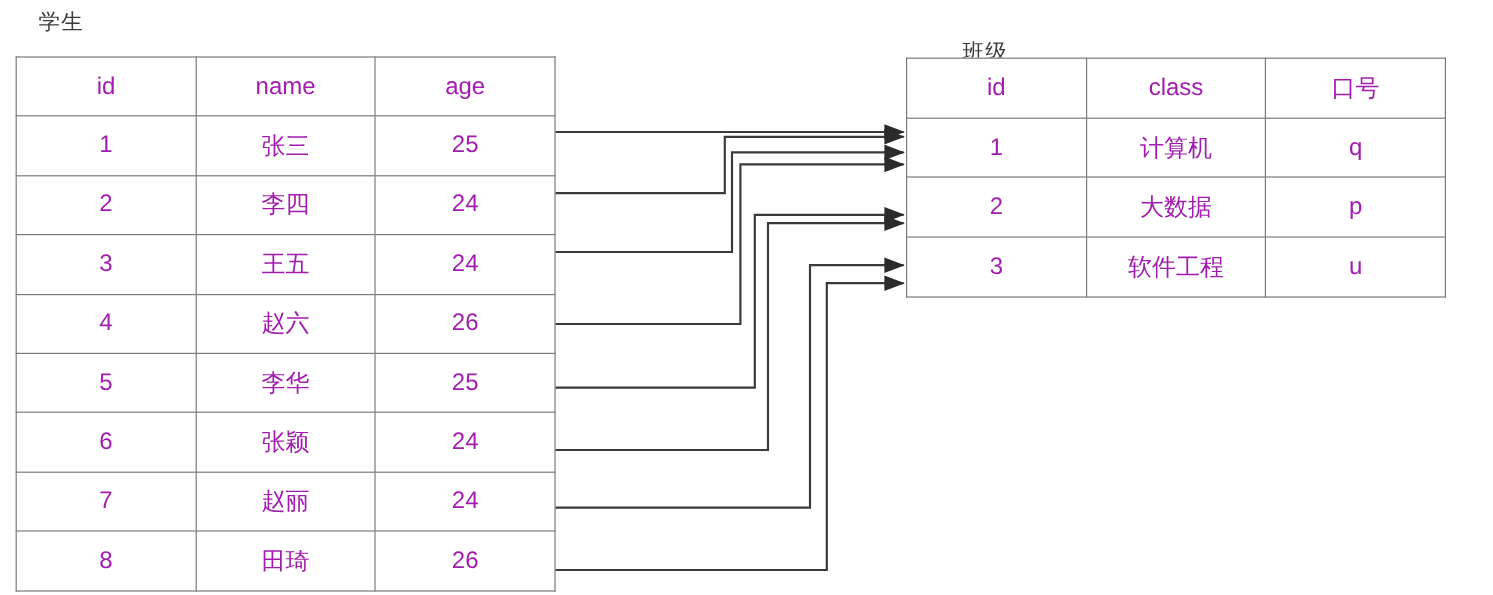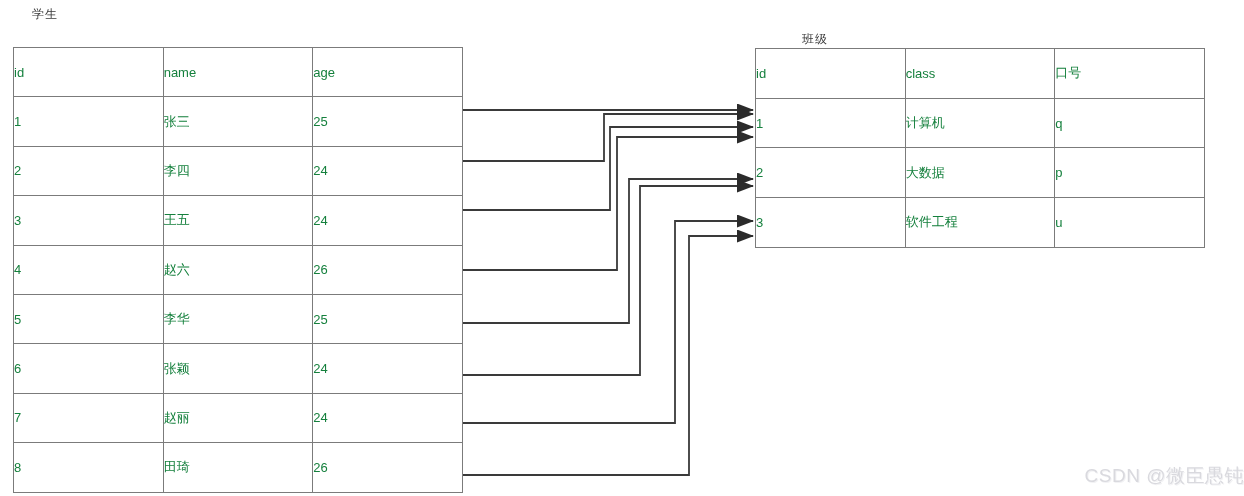--- a/index.html
+++ b/index.html
@@ -5,38 +5,38 @@
   html,body{margin:0;padding:0;background:#ffffff;}
   .canvas{
     position:relative;
     width:1244px;height:496px;
     background:#ffffff;
     overflow:hidden;
     font-family:"Liberation Sans","DejaVu Sans",sans-serif;
   }
   .tbl-title{
     position:absolute;
-    font-size:12px;
+    font-size:18px;
     color:#3a3a3a;
     letter-spacing:1px;
   }
   #t-student{left:32px;top:6px;}
   #t-class{left:802px;top:11px;margin-top:20px;}
   table.tbl{
     position:absolute;
     border-collapse:collapse;
     table-layout:fixed;
     background:#ffffff;
   }
   table.tbl td{
     border:1px solid #7b7b7b;
-    text-align:left;
+    text-align:center;
     vertical-align:middle;
-    font-size:13px;
-    color:#15803d;
+    font-size:20px;
+    color:#a21caf;
     padding:0;
     overflow:hidden;
     white-space:nowrap;
   }
   #studentTable{left:13px;top:47px;width:450px;}
   #studentTable tr{height:49.4px;}
   #classTable{left:755px;top:48px;width:450px;}
   #classTable tr{height:49.7px;}
   #arrows{
     position:absolute;left:0;top:0;
@@ -150,15 +150,14 @@
   <path d="M 463 110 H 753" class="rel" marker-end="url(#ah)"></path>
       <path d="M 463 161 H 604 V 114 H 753" class="rel" marker-end="url(#ah)"></path>
       <path d="M 463 210 H 610 V 127 H 753" class="rel" marker-end="url(#ah)"></path>
       <path d="M 463 270 H 617 V 137 H 753" class="rel" marker-end="url(#ah)"></path>
       <path d="M 463 323 H 629 V 179 H 753" class="rel" marker-end="url(#ah)"></path>
       <path d="M 463 375 H 640 V 186 H 753" class="rel" marker-end="url(#ah)"></path>
       <path d="M 463 423 H 675 V 221 H 753" class="rel" marker-end="url(#ah)"></path>
       <path d="M 463 475 H 689 V 236 H 753" class="rel" marker-end="url(#ah)"></path>
     </svg>
 
-  <div class="watermark">CSDN @微臣愚钝</div>
 
 </div>
 
 </body></html>

